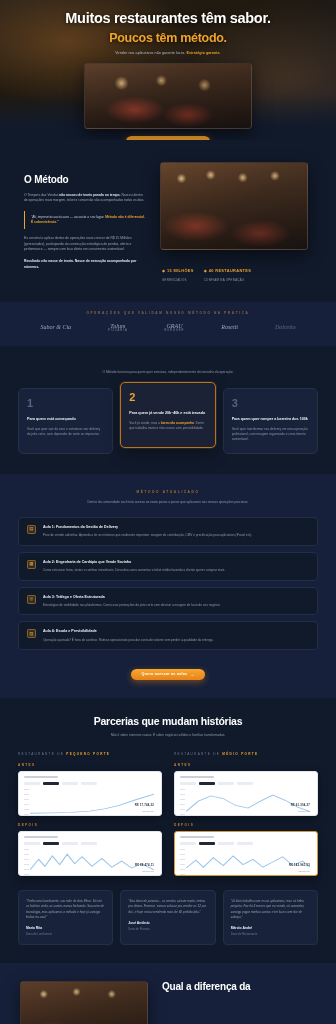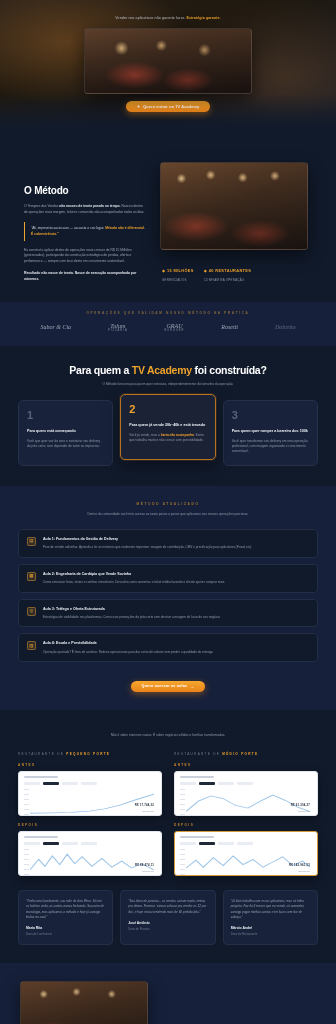--- a/index.html
+++ b/index.html
@@ -61,21 +61,21 @@
     background:linear-gradient(180deg,#f6a82e,#e8821a);
     color:#fff;font-size:3.8px;font-weight:bold;letter-spacing:.15px;
     box-shadow:0 2px 7px rgba(230,130,20,.45);border:none;cursor:pointer;
     white-space:nowrap;
   }
   .btn-pill .spark{font-size:4px}
 
   
   .sec-metodo{
     position:relative;padding:22px 24px 20px;
-    background:#111a2b;display:flex;gap:14px;align-items:flex-end;
+    background:#111a2b;display:flex;gap:14px;align-items:center;
   }
   .metodo-left{width:122px}
   .m-title{font-size:10px;font-weight:bold;color:#fff;letter-spacing:-.2px;line-height:1.2}
   .m-title-accent{display:block;color:#f0a32b;font-size:10px;font-weight:bold;margin-top:1px}
   .m-p{margin-top:7px;font-size:3.3px;line-height:1.65;color:#9aa4b5}
   .m-p b{color:#dde3ec}
   .m-quote{
     margin-top:7px;padding:4px 0 4px 6px;border-left:1.5px solid #f0a32b;
     font-size:3.3px;line-height:1.6;color:#c7cedb;font-style:italic;
   }
@@ -196,20 +196,24 @@
   .dif-title{font-size:10px;font-weight:bold;color:#fff;line-height:1.2;letter-spacing:-.2px}
 </style>
 </head>
 <body>
 
 <div class="page">
 
   <section class="hero">
     <div class="hero-dark-bottom"></div>
     <div class="hero-inner">
+      <h1 class="h1">
+        <span>Muitos restaurantes têm sabor.</span>
+        <span class="h1-accent">Poucos têm método.</span>
+      </h1>
       <p class="hero-sub">
         <span>Vender nos aplicativos não garante lucro. </span><b>Estratégia garante.</b>
       </p>
       <div class="hero-img"></div>
       <button class="btn-pill">
         <span class="spark">✦</span>
         <span>Quero entrar na TV Academy</span>
       </button>
     </div>
   </section>
@@ -263,23 +267,20 @@
         <small></small>
       </div>
       <div class="logo faint">
         <span>Dolcetto</span>
         <small></small>
       </div>
     </div>
   </section>
 
   <section class="sec-quem">
-    <h2 class="s-title">
-      <span>Para quem a </span><span class="hl">TV Academy</span><span> foi construída?</span>
-    </h2>
     <p class="s-sub">O Método funciona para quem quer estrutura, independentemente do tamanho da operação.</p>
     <div class="cards">
       <div class="card">
         <div class="card-num">1</div>
         <div class="card-h">Para quem está começando</div>
         <div class="card-p">Você que quer sair do zero e estruturar seu delivery do jeito certo, sem depender de sorte ou improviso.</div>
       </div>
       <div class="card featured">
         <div class="card-num">2</div>
         <div class="card-h">Para quem já vende 20k–40k e está travado</div>
@@ -330,20 +331,21 @@
     </div>
     <div class="btn-wrap">
       <button class="btn-pill">
         <span>Quero acessar as aulas</span>
         <span class="spark">→</span>
       </button>
     </div>
   </section>
 
   <section class="sec-parcerias">
+    <h2 class="s-title">Parcerias que mudam histórias</h2>
     <p class="s-sub" style="width:200px">Não é sobre números vazios. É sobre negócios sólidos e famílias transformadas.</p>
 
     <div class="cases">
 
       <div class="case">
         <div class="case-label">
           <span>RESTAURANTE DE </span><b>PEQUENO PORTE</b>
         </div>
         <div class="ba-label">ANTES</div>
         <div class="shot">
@@ -451,15 +453,22 @@
         <div class="quote-r">Dono de Restaurante</div>
       </div>
     </div>
   </section>
 
   <section class="sec-dif">
     <div class="dif-left">
       <div class="dif-img"></div>
 
     </div>
+    <div class="dif-right">
+      <h2 class="dif-title">
+        <span>Qual a diferença da</span>
+        
+      </h2>
+
+    </div>
   </section>
 
 </div>
 
 </body></html>

